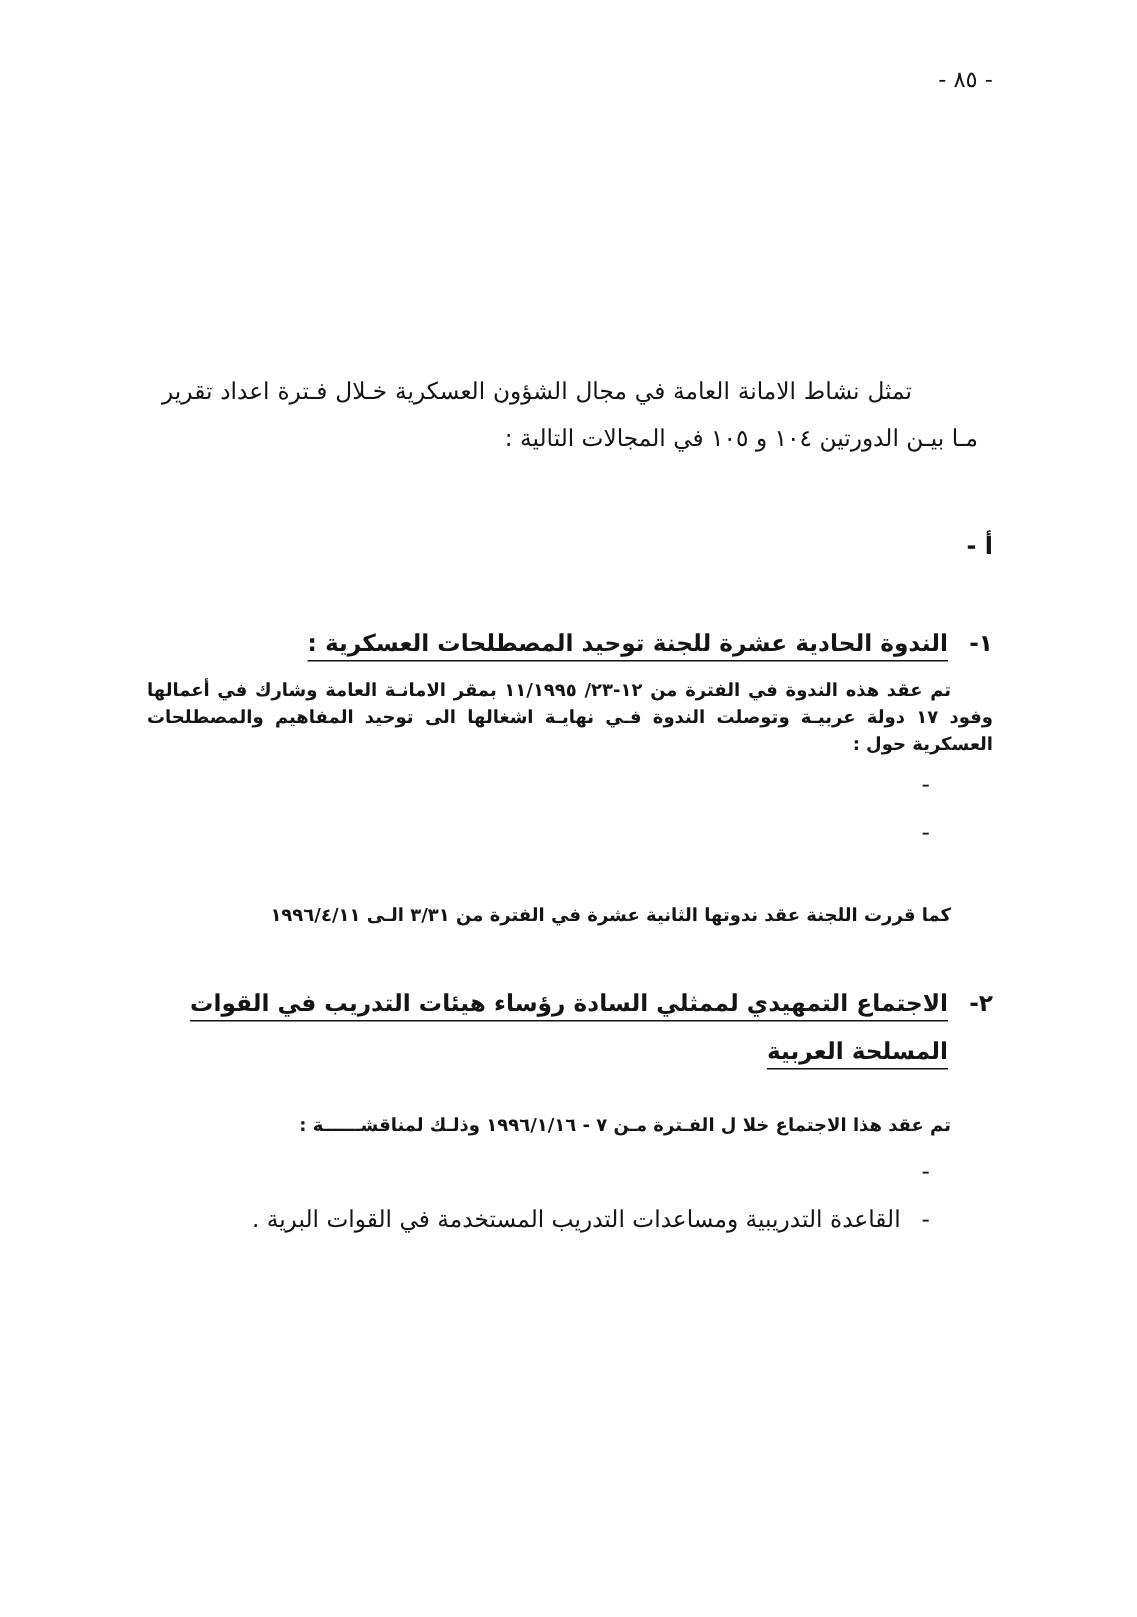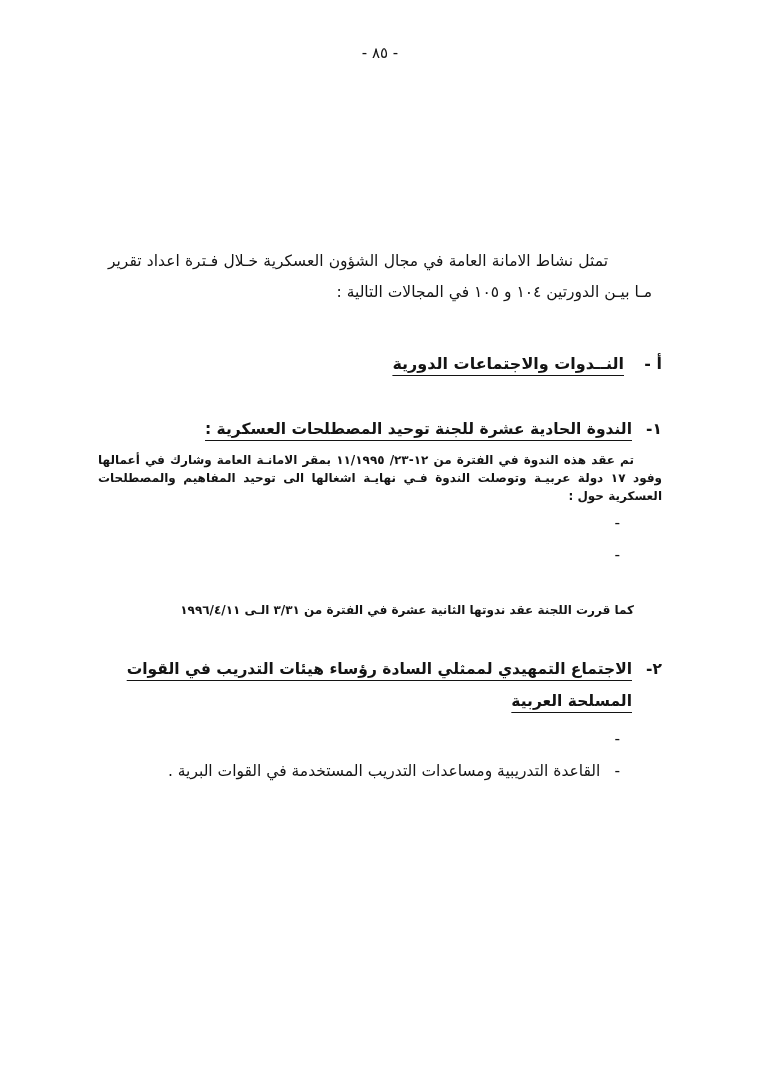--- a/index.html
+++ b/index.html
@@ -8,21 +8,21 @@
     width:758px;height:1078px;
     box-sizing:border-box;
     background:#ffffff;
     direction:rtl;
     font-family:"DejaVu Sans",sans-serif;
     color:#141414;
     padding:44px 96px 0 98px;
     overflow:hidden;
   }
   .page-number{
-    text-align:center;
+    text-align:right;
     font-size:15px;
     letter-spacing:2px;
   }
   .intro{
     margin:184px 10px 0;
     font-size:15.5px;
     line-height:31px;
     text-align:justify;
     text-indent:44px;
   }
@@ -75,21 +75,20 @@
 <body>
 
 <div class="page">
 
   <div class="page-number">- ٨٥ -</div>
 
   <p class="intro">تمثل نشاط الامانة العامة في مجال الشؤون العسكرية خـلال فـترة اعداد تقرير مـا بيـن الدورتين ١٠٤ و ١٠٥ في المجالات التالية :</p>
 
   <div class="section-heading">
     <span class="marker">أ -</span>
-    <span class="u">النــدوات والاجتماعات الدورية</span>
   </div>
 
   <div class="item">
     <div class="item-title">
       <span class="marker">١-</span>
       <span class="t u">الندوة الحادية عشرة للجنة توحيد المصطلحات العسكرية :</span>
     </div>
     <p class="para">تم عقد هذه الندوة في الفترة من ١٢-٢٣/ ١١/١٩٩٥ بمقر الامانـة العامة وشارك في أعمالها وفود ١٧ دولة عربيـة وتوصلت الندوة فـي نهايـة اشغالها الى توحيد المفاهيم والمصطلحات العسكرية حول :</p>
     <div class="bullets">
       <div class="bullet">
@@ -100,20 +99,21 @@
       </div>
     </div>
     <p class="para followup">كما قررت اللجنة عقد ندوتها الثانية عشرة في الفترة من ٣/٣١ الـى ١٩٩٦/٤/١١</p>
   </div>
 
   <div class="item">
     <div class="item-title">
       <span class="marker">٢-</span>
       <span class="t u">الاجتماع التمهيدي لممثلي السادة رؤساء هيئات التدريب في القوات المسلحة العربية</span>
     </div>
+    <p class="para item2-body">تم عقد هذا الاجتماع خلا ل الفـترة مـن ٧ - ١٩٩٦/١/١٦ وذلـك لمناقشــــــة :</p>
     <div class="bullets bullets-2">
       <div class="bullet">
         <span class="dash">-</span>
       </div>
       <div class="bullet">
         <span class="dash">-</span>
         <span>القاعدة التدريبية ومساعدات التدريب المستخدمة في القوات البرية .</span>
       </div>
     </div>
   </div>

